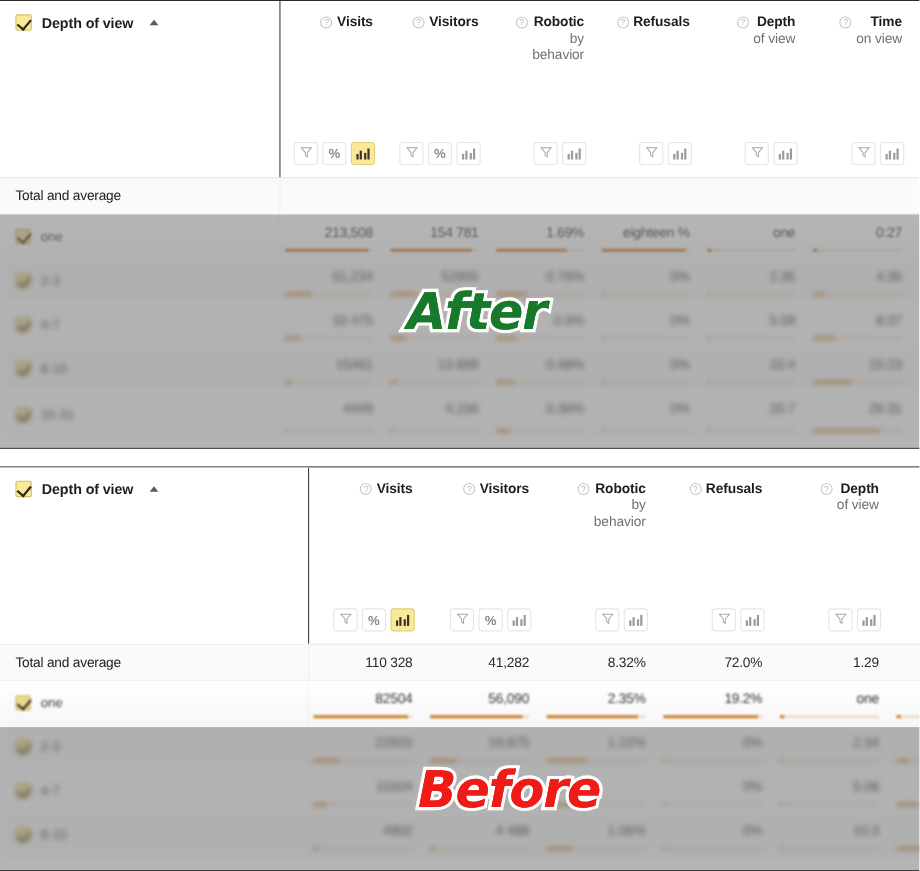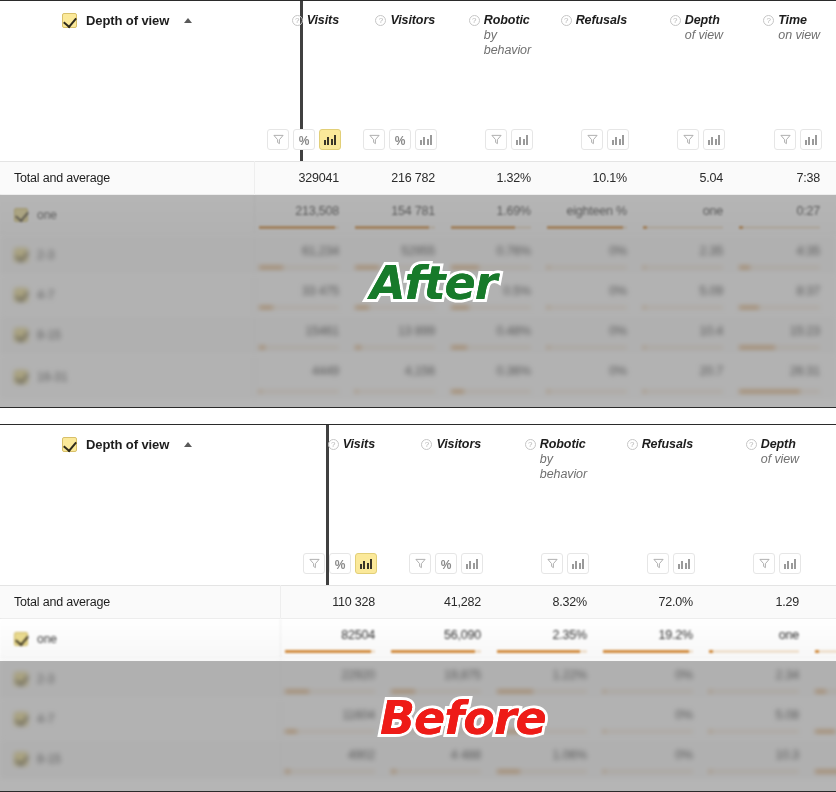--- a/index.html
+++ b/index.html
@@ -25,21 +25,21 @@
   .panel-bottom { top: 424px; height: 368px; }
 
   
   .tbl { position: relative; width: 836px; }
   .panel-bottom .tbl { width: 920px; }
 
   
   .hdr { position: relative; height: 160px; background:#fff; }
   .hdr-left {
     position: absolute; left: 0; top: 0; width: 255px; height: 160px;
-    border-right: 3px solid #404040; background: #fff; margin-left: 48px;
+    border-right: 1px solid #404040; background: #fff;
   }
   .panel-bottom .hdr-left { width: 281px; }
   .hdr-title-row {
     display: flex; align-items: center; gap: 9px;
     padding: 12px 0 0 14px;
   }
   .chk {
     width: 15px; height: 15px; flex: none;
     background: #fbe99a;
     border: 1px solid #d8c06a;
@@ -77,21 +77,21 @@
   }
   .q-icon {
     width: 11px; height: 11px; border-radius: 50%;
     border: 1px solid #c6c6c6; color: #b5b5b5;
     font-size: 8px; line-height: 10px; text-align: center;
     flex: none; margin-top: 2px; margin-right: 4px;
     font-family: "Liberation Sans", sans-serif;
   }
   .mhead-text {
     font-size: 12.5px; font-weight: bold; color: #1d1d1d;
-    line-height: 15px; letter-spacing: -.1px; font-style: italic;
+    text-align: right; line-height: 15px; letter-spacing: -.1px;
   }
   .mhead-text .sub { font-weight: normal; color: #707070; display: block; }
   .icon-row {
     position: absolute; right: 10px; bottom: 11px;
     display: flex; gap: 4px; align-items: center;
   }
   .ibtn {
     width: 22px; height: 21px;
     border: 1px solid #e6e6e6; border-radius: 3px;
     background: #fff;
@@ -367,28 +367,20 @@
                     </span>
                   </span>
                 </div>
               </div>
             </div>
           </div>
       </div>
 
       <div class="total-row">
         <div class="total-label">Total and average</div>
-        <div class="total-cells" id="totals-after">
-            <div class="tcell" style="width:96px">329041</div>
-            <div class="tcell" style="width:96px">216 782</div>
-            <div class="tcell" style="width:96px">1.32%</div>
-            <div class="tcell" style="width:96px">10.1%</div>
-            <div class="tcell" style="width:96px">5.04</div>
-            <div class="tcell" style="width:97px">7:38</div>
-          </div>
       </div>
 
       <div class="rows" id="rows-after">
           <div class="drow r0 soft-light" style="height:40px">
             <div class="drow-label">
               <span class="chk-sm"></span>
               <span class="rlabel">one</span>
             </div>
             <div class="dcells">
               <div class="dcell" style="width:96px;height:40px;padding-top:9px">

